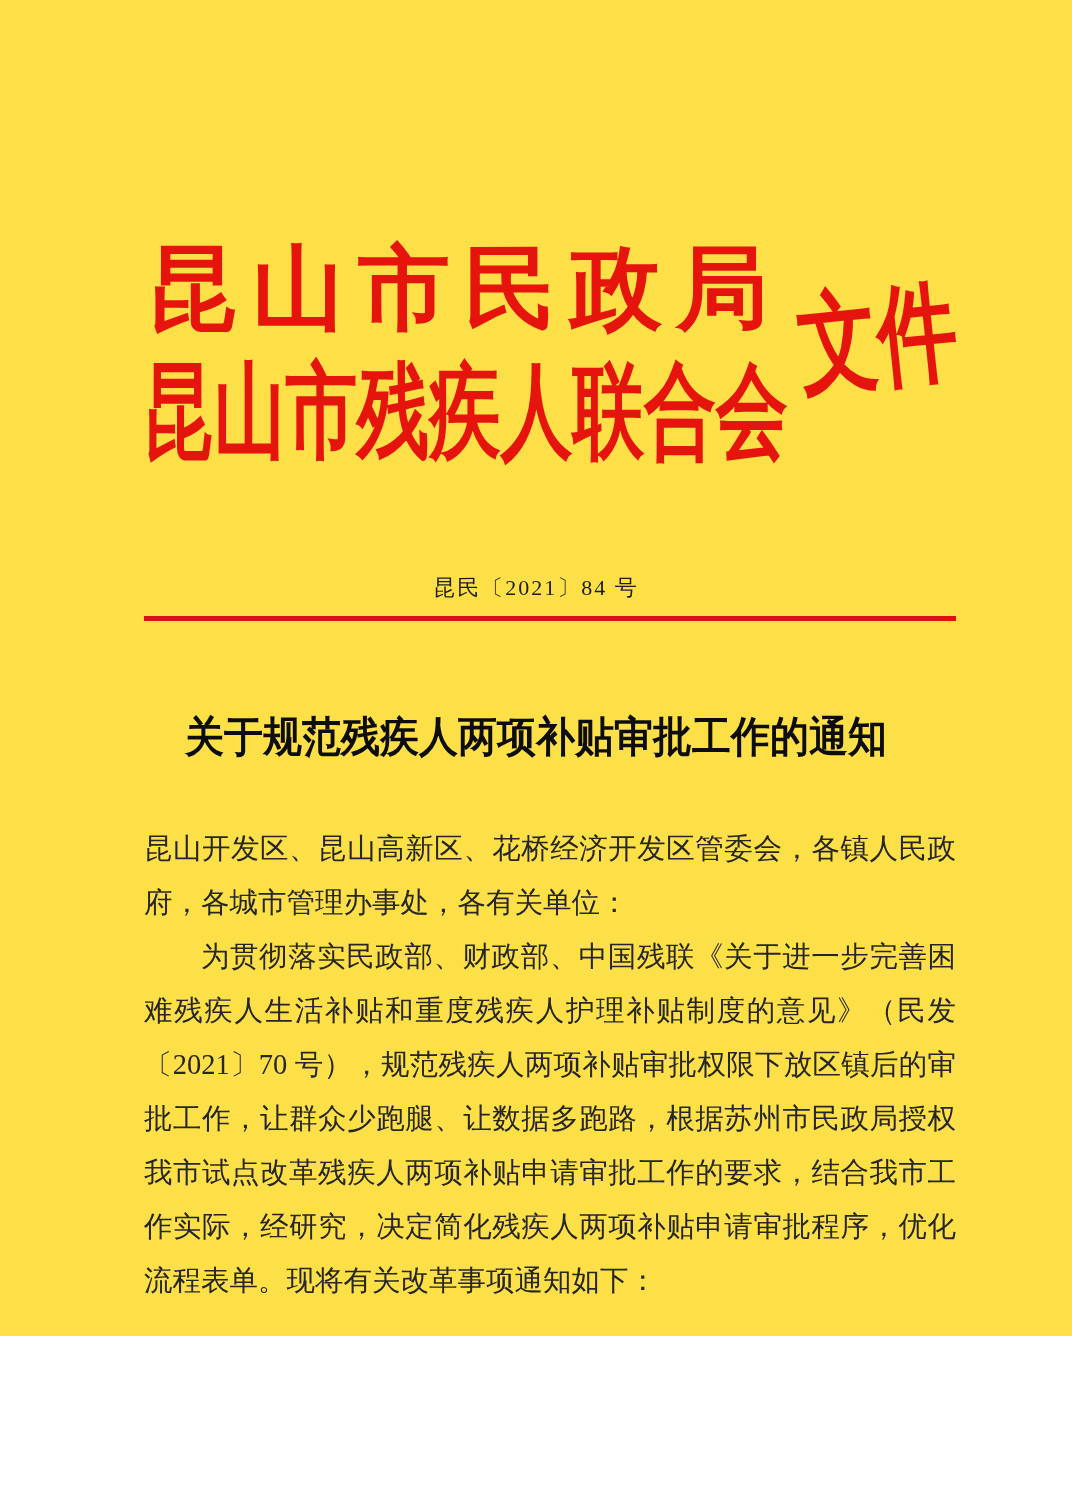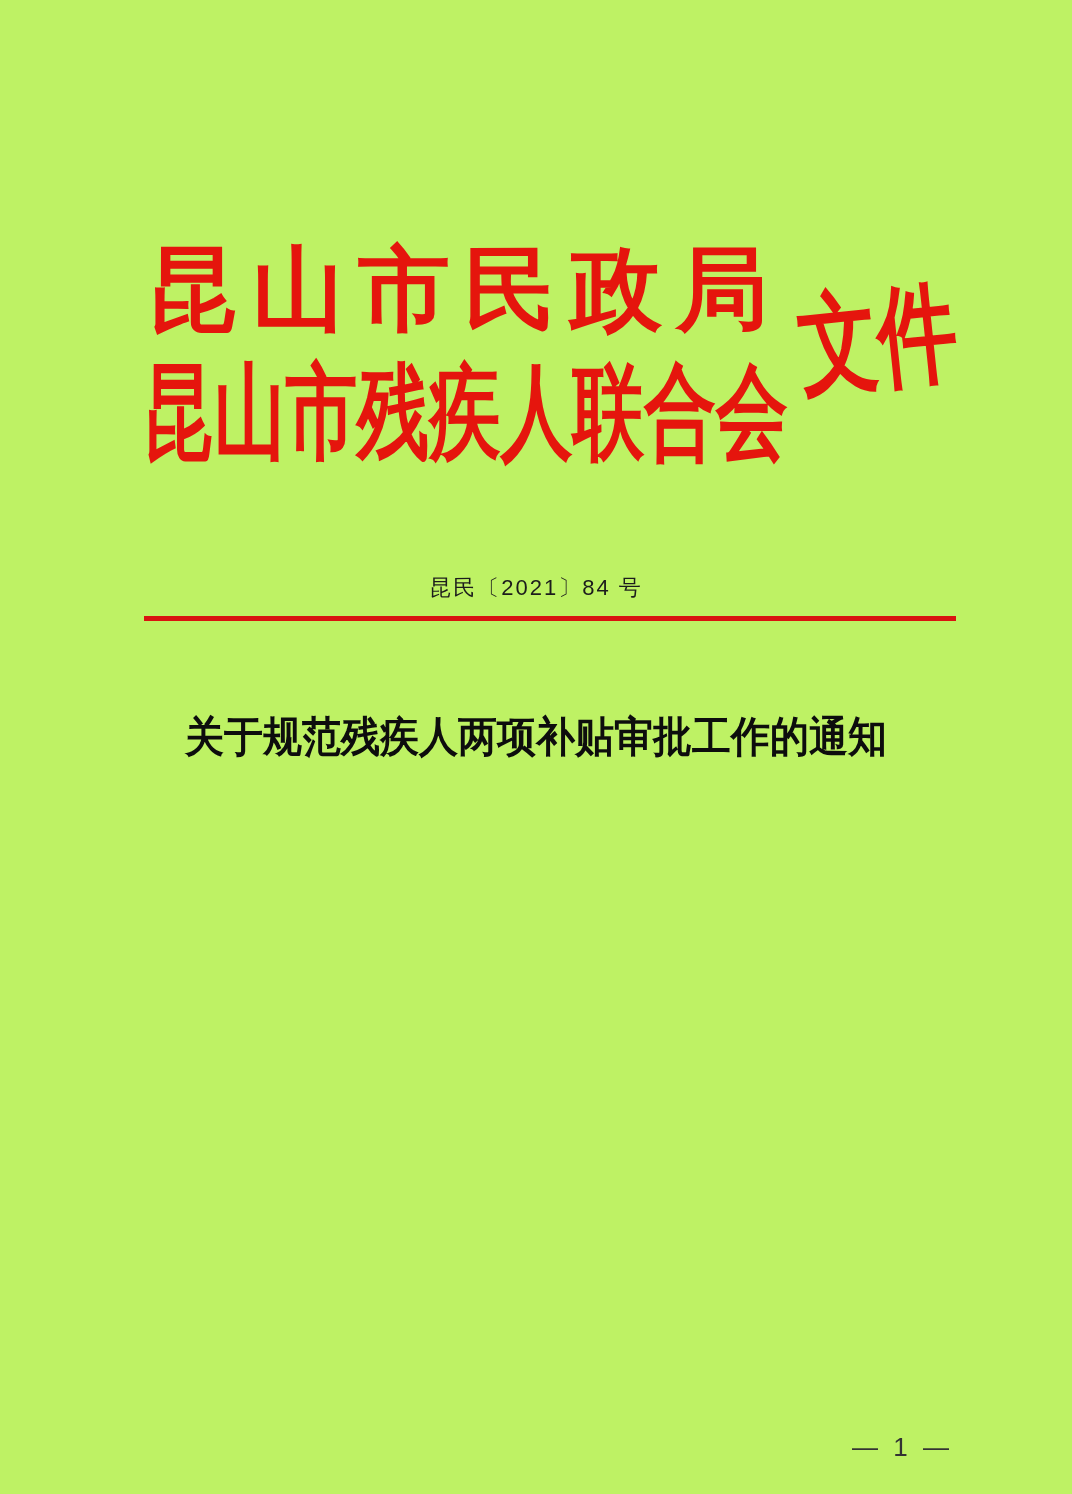--- a/index.html
+++ b/index.html
@@ -5,23 +5,23 @@
   :root{
     --red:#e5150d;
     --rule-red:#d91410;
     --body-text:#262626;
   }
   *{box-sizing:border-box;}
   html,body{margin:0;padding:0;background:#ffffff;}
   .page{
     position:relative;
     width:1072px;
-    height:1494px;
-    background:#bef264;
-    font-family:Liberation Sans, sans-serif;
+    height:1336px;
+    background:#fde047;
+    font-family:Liberation Serif, serif;
     overflow:hidden;
   }
   .agency1{
     position:absolute;
     left:146px; top:243px;
     font-size:92px; line-height:1;
     font-weight:700;
     color:var(--red);
     letter-spacing:14px;
     white-space:nowrap;
@@ -102,16 +102,20 @@
   <div class="agency2">昆山市残疾人联合会</div>
 
   <div class="doctype">文件</div>
 
   <div class="docnum">昆民〔2021〕84 号</div>
 
   <div class="rule"></div>
 
   <h1 class="title">关于规范残疾人两项补贴审批工作的通知</h1>
 
+  <div class="body">
+    <p class="p1">昆山开发区、昆山高新区、花桥经济开发区管委会，各镇人民政府，各城市管理办事处，各有关单位：</p>
+    <p class="p2">为贯彻落实民政部、财政部、中国残联《关于进一步完善困难残疾人生活补贴和重度残疾人护理补贴制度的意见》（民发〔2021〕70 号），规范残疾人两项补贴审批权限下放区镇后的审批工作，让群众少跑腿、让数据多跑路，根据苏州市民政局授权我市试点改革残疾人两项补贴申请审批工作的要求，结合我市工作实际，经研究，决定简化残疾人两项补贴申请审批程序，优化流程表单。现将有关改革事项通知如下：</p>
+  </div>
 
   <div class="pagenum">— 1 —</div>
 
 </div>
 
 </body></html>

